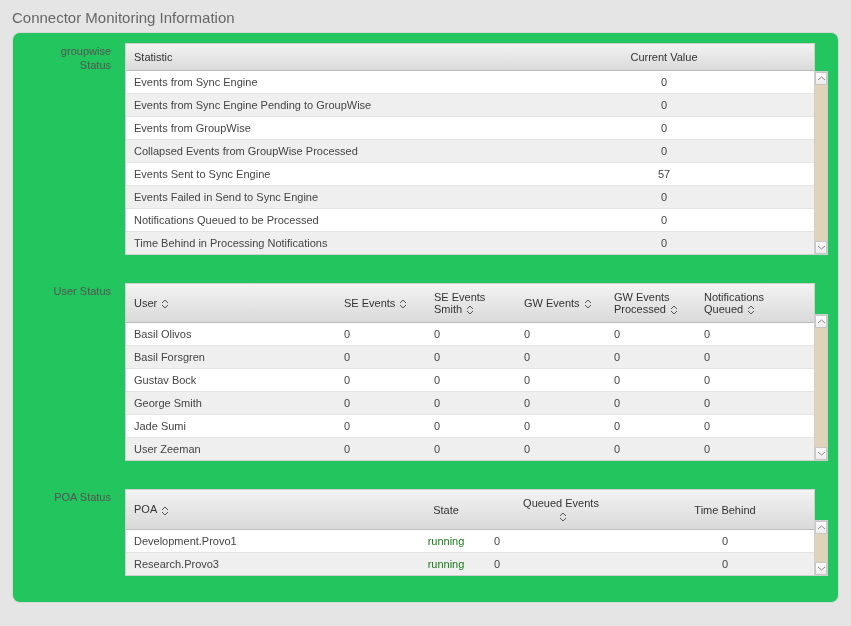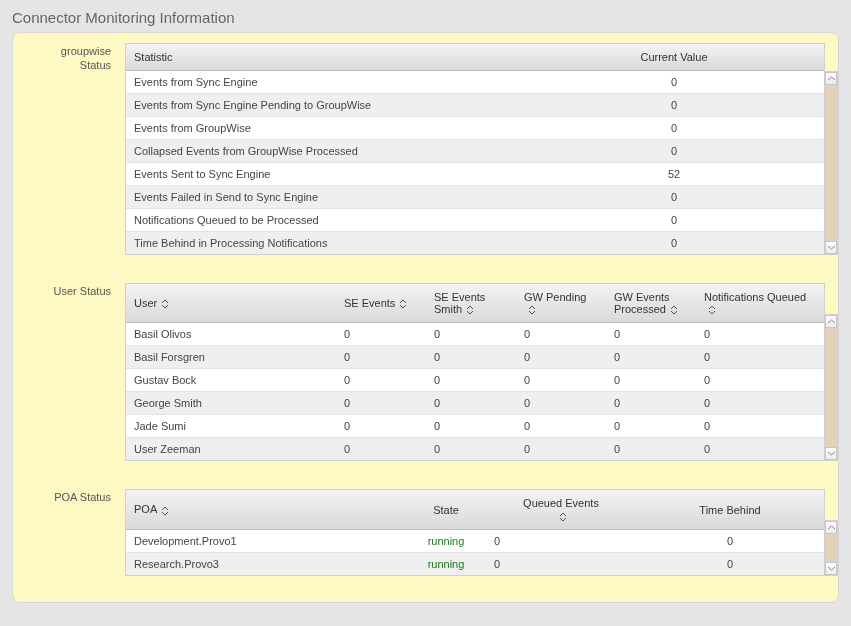--- a/index.html
+++ b/index.html
@@ -12,25 +12,25 @@
       height: 626px;
       overflow: hidden;
     }
     .page-title {
       font-size: 15px;
       color: #666;
       padding: 9px 12px 6px 12px;
       font-weight: normal;
     }
     .panel {
-      background: #fef9c3;
+      background: #22c55e;
       margin: 0 12px 0 12px;
       border: 1px solid #d7d7d7;
       border-radius: 8px;
-      padding: 10px 0 10px 0;
+      padding: 10px 10px 10px 0;
     }
     .section {
       display: flex;
       margin-bottom: 28px;
     }
     .section:last-child { margin-bottom: 16px; }
     .section-label {
       width: 112px;
       text-align: right;
       font-size: 11px;
@@ -140,21 +140,21 @@
               <tr>
                 <td>Events from GroupWise</td>
                 <td class="center">0</td>
               </tr>
               <tr>
                 <td>Collapsed Events from GroupWise Processed</td>
                 <td class="center">0</td>
               </tr>
               <tr>
                 <td>Events Sent to Sync Engine</td>
-                <td class="center">52</td>
+                <td class="center">57</td>
               </tr>
               <tr>
                 <td>Events Failed in Send to Sync Engine</td>
                 <td class="center">0</td>
               </tr>
               <tr>
                 <td>Notifications Queued to be Processed</td>
                 <td class="center">0</td>
               </tr>
               <tr>
@@ -203,21 +203,21 @@
                       <polyline points="1,6 4,9 7,6" fill="none" stroke="#555"></polyline>
                     </svg></span></th>
               <th><span>SE Events</span><span class="sort-icon"><svg width="8" height="10">
                       <polyline points="1,4 4,1 7,4" fill="none" stroke="#555"></polyline>
                       <polyline points="1,6 4,9 7,6" fill="none" stroke="#555"></polyline>
                     </svg></span></th>
               <th><span>SE Events Smith</span><span class="sort-icon"><svg width="8" height="10">
                       <polyline points="1,4 4,1 7,4" fill="none" stroke="#555"></polyline>
                       <polyline points="1,6 4,9 7,6" fill="none" stroke="#555"></polyline>
                     </svg></span></th>
-              <th><span>GW Pending</span><span class="sort-icon"><svg width="8" height="10">
+              <th><span>GW Events</span><span class="sort-icon"><svg width="8" height="10">
                       <polyline points="1,4 4,1 7,4" fill="none" stroke="#555"></polyline>
                       <polyline points="1,6 4,9 7,6" fill="none" stroke="#555"></polyline>
                     </svg></span></th>
               <th><span>GW Events Processed</span><span class="sort-icon"><svg width="8" height="10">
                       <polyline points="1,4 4,1 7,4" fill="none" stroke="#555"></polyline>
                       <polyline points="1,6 4,9 7,6" fill="none" stroke="#555"></polyline>
                     </svg></span></th>
               <th><span>Notifications Queued</span><span class="sort-icon"><svg width="8" height="10">
                       <polyline points="1,4 4,1 7,4" fill="none" stroke="#555"></polyline>
                       <polyline points="1,6 4,9 7,6" fill="none" stroke="#555"></polyline>

